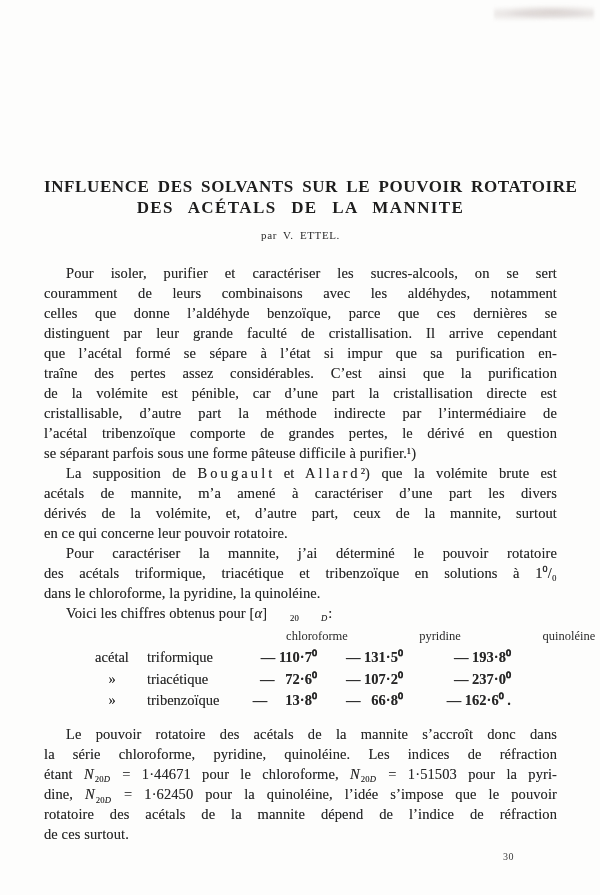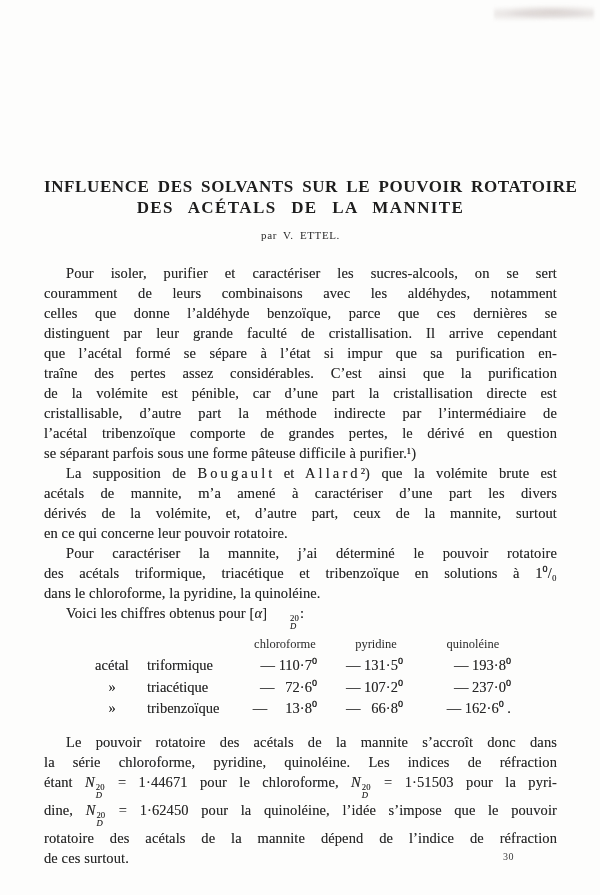--- a/index.html
+++ b/index.html
@@ -37,39 +37,39 @@
   }
   .bodytext {
     margin-top:22px; font-size:14.5px; line-height:20px;
     letter-spacing:0.1px; color:#272727;
     text-shadow:0 0 0.4px rgba(40,40,40,0.45);
   }
   .line { text-align:justify; text-align-last:justify; }
   .line.lastline { text-align-last:left; }
   .line.firstline { text-indent:22px; }
   .ss {
-    display:inline-flex; flex-direction:column; align-items:flex-start;
+    display:inline-flex; flex-direction:row; align-items:flex-end;
     vertical-align:-0.4em; line-height:0.9; font-size:0.6em; margin:0 1px;
   }
   .ss .t { display:block; }
   .ss .b { display:block; font-style:italic; }
   .rot-table { margin-top:5px; }
   .t-headrow {
     display:grid; grid-template-columns:195px 92px 90px 104px;
-    font-size:12.5px; line-height:16px; margin-bottom:3px; color:#2b2b2b;
+    font-size:12.5px; line-height:16px; margin-bottom:3px; color:#2b2b2b;gap:32px;
   }
   .t-headrow .h { text-align:center; }
   .t-row {
     display:grid; grid-template-columns:195px 92px 90px 104px;
     font-size:14.5px; line-height:21.5px;
     text-shadow:0 0 0.4px rgba(40,40,40,0.45);
   }
   .t-prefix { display:inline-block; margin-left:40px; width:56px; text-align:center; }
   .t-name { margin-left:7px; }
-  .t-val { text-align:right; }
+  .t-val { text-align:right;font-weight:bold; }
   .t-val.c1 { padding-right:14px; }
   .t-val.c2 { padding-right:18px; }
   .t-val.c3 { padding-right:14px; }
   .after-table { margin-top:12px; }
   .pagenum {
     position:absolute; left:503px; top:851px;
     font-size:10px; letter-spacing:0.5px; color:#3a3a3a;
   }
 </style>
 </head>

